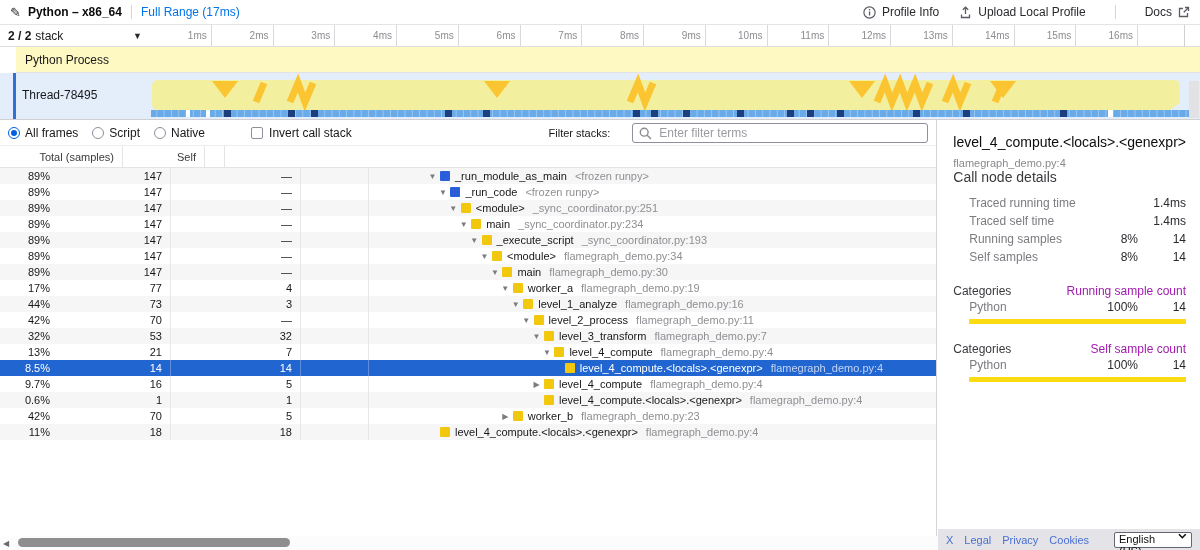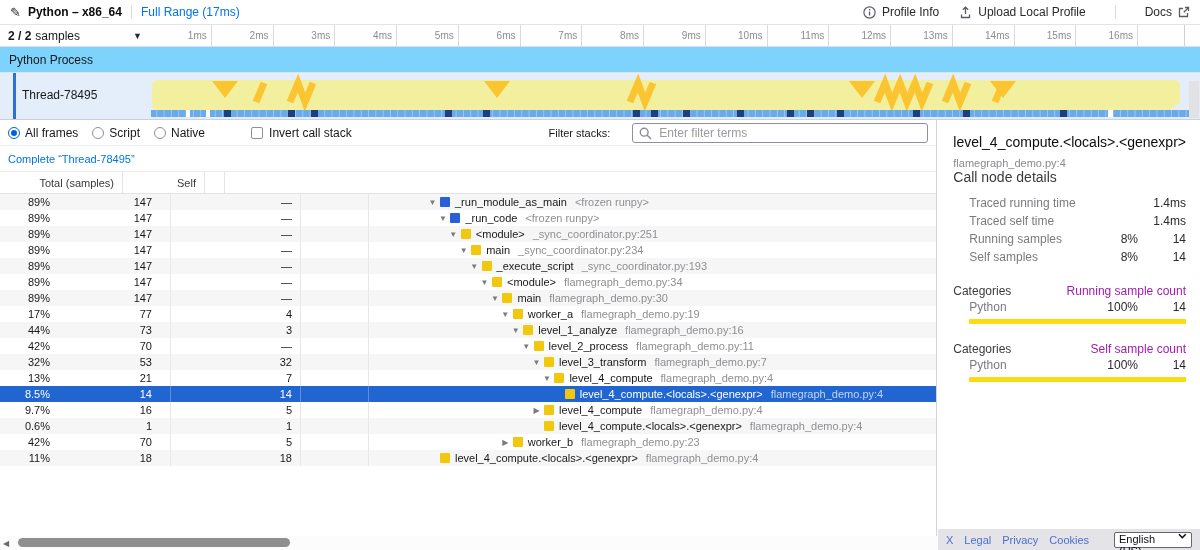--- a/index.html
+++ b/index.html
@@ -28,21 +28,21 @@
     padding-left:8px; font-size:12px; }
   .tracks-count { font-weight:700; margin-right:4px; }
   .tracks-dd { position:absolute; right:8px; top:6px; font-size:9px; color:#2a2a2e; cursor:pointer; }
   .ruler-ticks { flex:1; display:flex; }
   .tick { width:61.76px; border-right:1px solid #d9d9dd; font-size:10px; color:#8c8c90;
     display:flex; align-items:center; justify-content:flex-end; padding-right:4px; }
   .tick-filler { width:47px; border-right:1px solid #cfcfd4; }
 
   
   .process-row { height:26px; border-bottom:1px solid #e3e3e6; display:flex; align-items:center;
-    padding-left:9px; font-size:12px; background:#7dd3fc; }
+    padding-left:9px; font-size:12px; background:#fef9c3;margin-left:16px; }
   .thread-row { height:47px; border-bottom:1px solid #cfcfd4; background:#e4eefb; position:relative; }
   .thread-accent { position:absolute; left:13px; top:0; width:3px; height:46px; background:#2f6fd8; }
   .thread-label { position:absolute; left:22px; top:15px; font-size:12px; color:#18181a; }
   .track-graph { position:absolute; left:150px; top:0; }
   .track-gutter { position:absolute; right:1px; top:8px; width:10px; height:37px; background:#e2e2e5; }
 
   
   .main { display:flex; height:430px; }
   .content { width:955px; display:flex; flex-direction:column; position:relative; background:#fff; }
   .sidebar { flex:1; border-left:1px solid #d4d4d8; padding:14px 14px 0 16px; background:#fff; }
@@ -87,21 +87,21 @@
   .h-self { width:82px; height:100%; display:flex; align-items:center; justify-content:flex-end;
     padding-right:8px; border-right:1px solid #e4e4e7; }
   .h-gap { width:20px; height:100%; border-right:1px solid #e4e4e7; }
 
   
   .tree-rows { flex:1; overflow:hidden; }
   .tree-row { height:16px; display:flex; align-items:center; font-size:11px; cursor:default;gap:48px; }
   .tree-row.even { background:#f6f6f7; }
   .tree-row.selected { background:#2165d1; color:#fff; }
   .c-pct { width:50px; text-align:right; flex:none; }
-  .c-samples { width:73px; text-align:right; padding-right:18px; border-right:1px solid #e7e7ea;
+  .c-samples { width:73px; text-align:right; padding-right:8px; border-right:1px solid #e7e7ea;
     height:100%; line-height:16px; flex:none; }
   .c-self { width:82px; text-align:right; padding-right:8px; border-right:1px solid #e7e7ea;
     height:100%; line-height:16px; flex:none; }
   .c-gap { width:20px; height:100%; border-right:1px solid #e7e7ea; flex:none; }
   .selected .c-samples, .selected .c-self, .selected .c-gap { border-right-color:rgba(255,255,255,.28); }
   .c-tree { flex:1; display:flex; align-items:center; overflow:hidden; white-space:nowrap; }
   .twisty { width:11px; font-size:8px; color:#7a7a80; text-align:center; flex:none; cursor:pointer; }
   .selected .twisty { color:#fff; }
   .twisty.hid { visibility:hidden; }
   .sq { width:10px; height:10px; border-radius:1px; flex:none; margin:0 5px 0 2px; }
@@ -175,21 +175,21 @@
             <path d="M7 1.5h3.5V5"></path>
             <path d="M10.3 1.7 L5.8 6.2"></path>
           </svg>
       </span>
     </div>
   </div>
 
   <div class="ruler-row">
     <div class="track-controls">
       <span class="tracks-count">2 / 2</span>
-      <span>samples</span>
+      <span>stack</span>
       <span class="tracks-dd">▼</span>
     </div>
     <div class="ruler-ticks" id="ruler-ticks">
         <div class="tick">1ms</div>
         <div class="tick">2ms</div>
         <div class="tick">3ms</div>
         <div class="tick">4ms</div>
         <div class="tick">5ms</div>
         <div class="tick">6ms</div>
         <div class="tick">7ms</div>
@@ -291,23 +291,20 @@
           <span class="filter-wrap">
             <svg class="search-glyph" width="13" height="13" viewBox="0 0 13 13" fill="none" stroke="#8a8a90" stroke-width="1.4">
                 <circle cx="5.2" cy="5.2" r="3.9"></circle>
                 <path d="M8.2 8.2 L12 12"></path>
               </svg>
             <input class="filter" type="text" placeholder="Enter filter terms" style="">
           </span>
         </span>
       </div>
 
-      <div class="breadcrumb-row">
-        <span class="breadcrumb-link">Complete “Thread-78495”</span>
-      </div>
 
       <div class="col-headers">
         <span class="h-total">Total (samples)</span>
         <span class="h-self">Self</span>
         <span class="h-gap"></span>
       </div>
 
       <div class="tree-rows" id="tree-rows">
           <div class="tree-row even">
             <span class="c-pct">89%</span>

